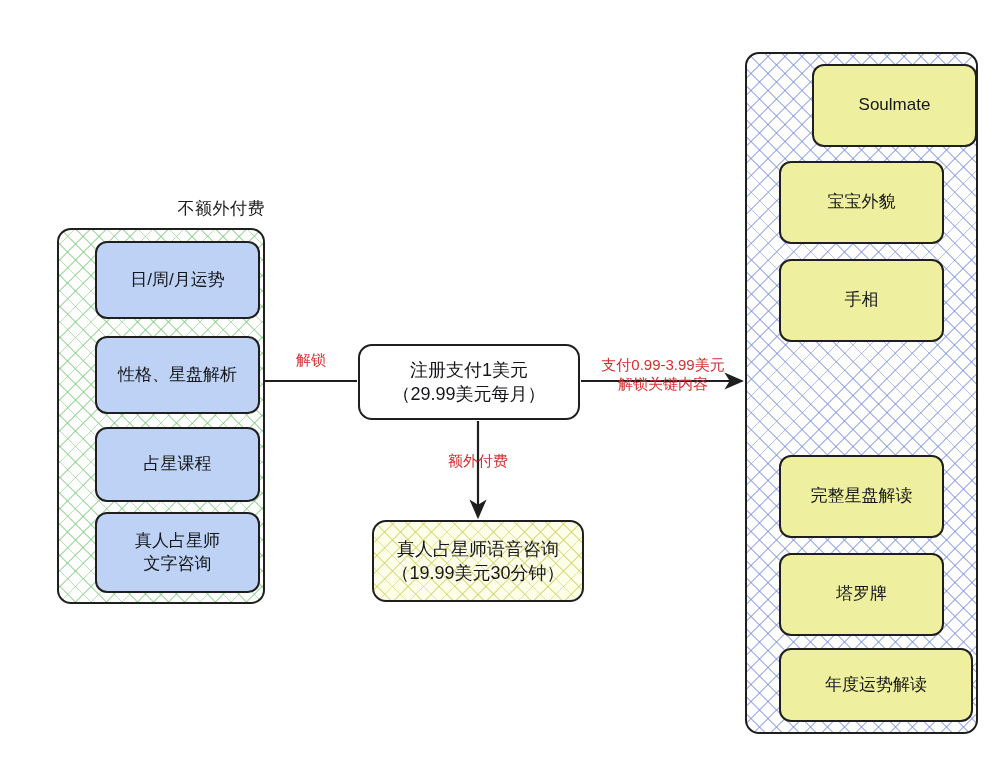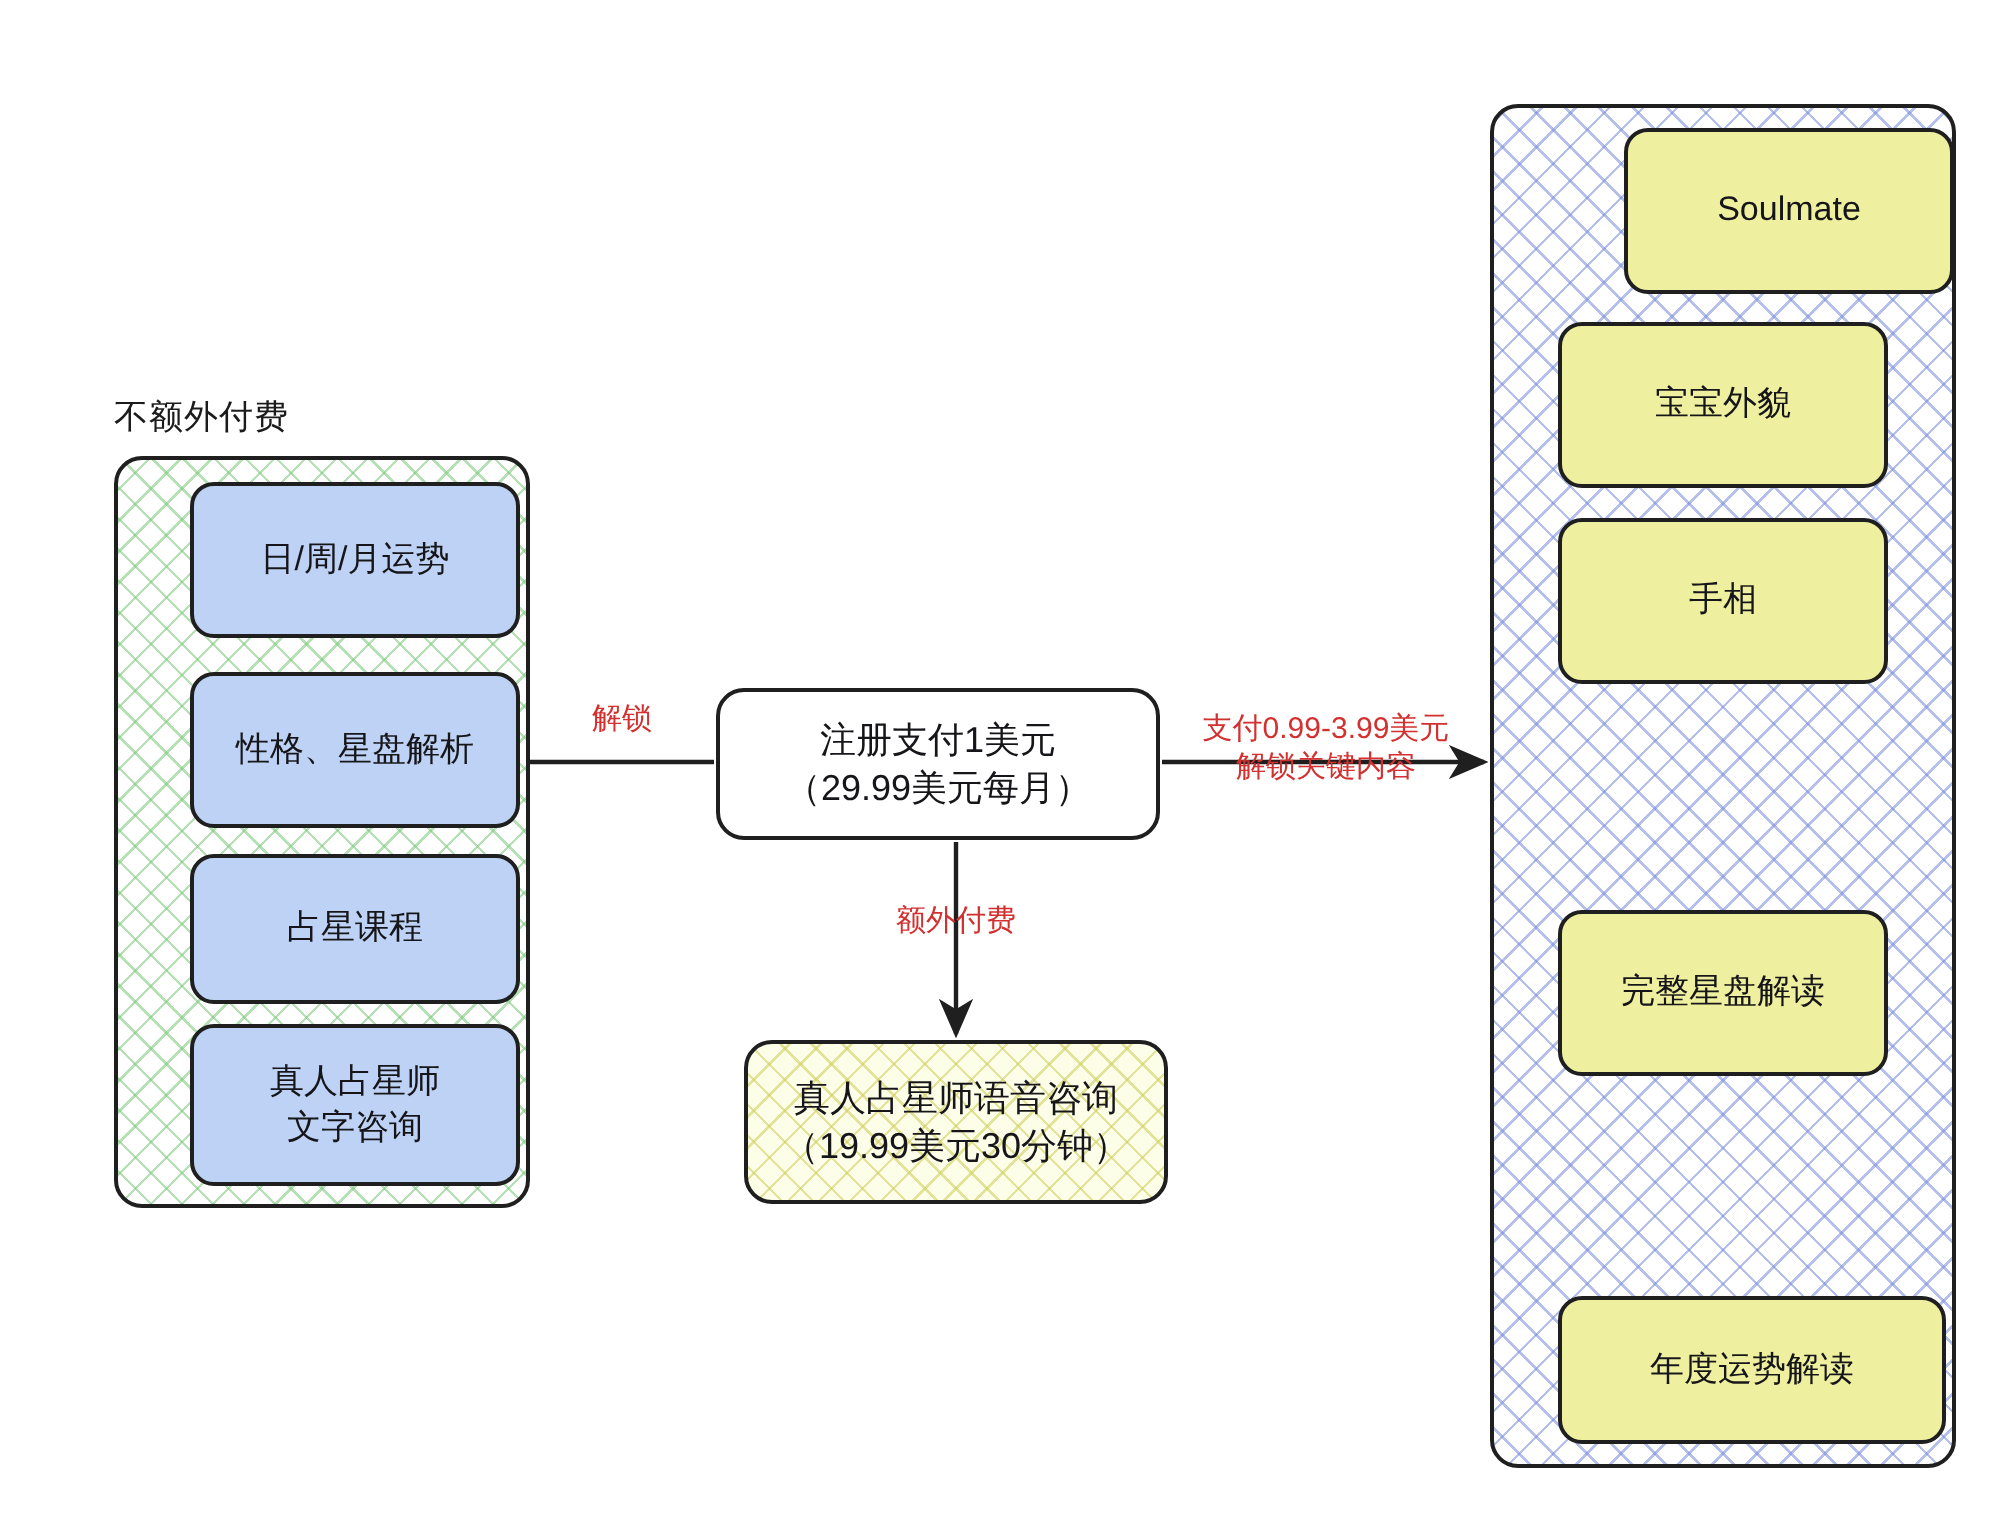--- a/index.html
+++ b/index.html
@@ -48,21 +48,21 @@
       repeating-linear-gradient(45deg,  rgba(120,140,220,0.55) 0 1.3px, transparent 1.3px 12px),
       repeating-linear-gradient(-45deg, rgba(120,140,220,0.55) 0 1.3px, transparent 1.3px 12px);
   }
 
   
   .group-label {
     position: absolute;
     left: 57px;
     top: 197px;
     width: 208px;
-    text-align: left;
+    text-align: right;
     font-size: 17px;
     color: #1b1b1b;
     letter-spacing: 0.5px;
   }
 
   
   .node {
     position: absolute;
     box-sizing: border-box;
     border: 2.2px solid #1f1f1f;
@@ -186,15 +186,16 @@
   <div class="edge-label label-extra">额外付费</div>
   <div class="edge-label label-key">支付0.99-3.99美元
 解锁关键内容</div>
 
   <div class="group group-paid"></div>
 
   <div class="node node-yellow paid-0">Soulmate</div>
   <div class="node node-yellow paid-1">宝宝外貌</div>
   <div class="node node-yellow paid-2">手相</div>
   <div class="node node-yellow paid-4">完整星盘解读</div>
+  <div class="node node-yellow paid-5">塔罗牌</div>
   <div class="node node-yellow paid-6">年度运势解读</div>
 
 </div>
 
 </body></html>

